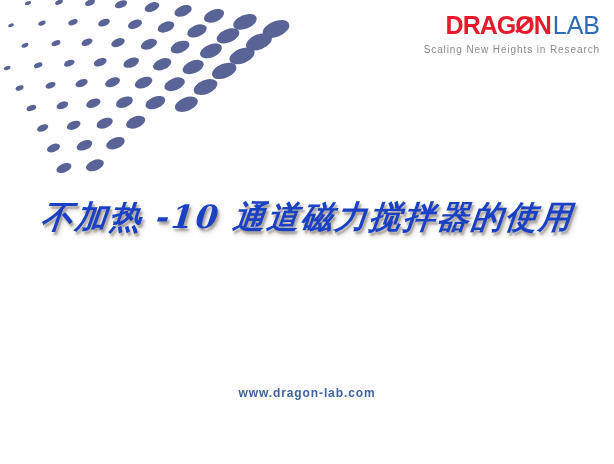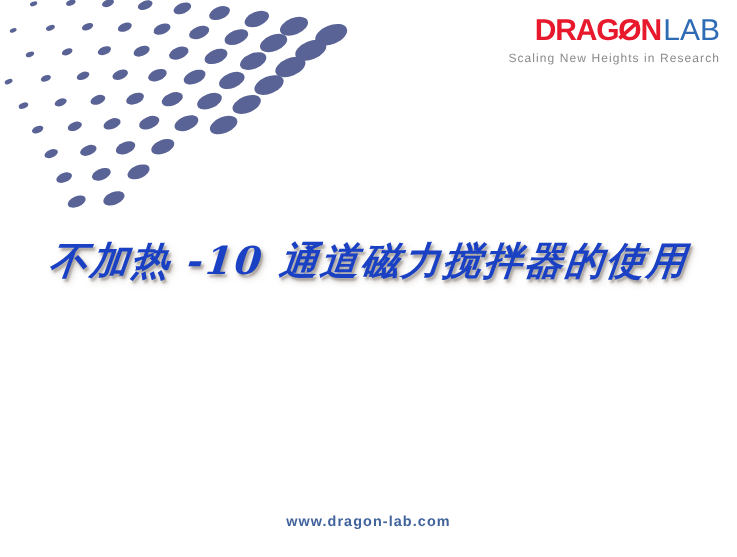--- a/index.html
+++ b/index.html
@@ -107,21 +107,21 @@
        2px 3px 2px rgba(120,110,100,0.55),
        3px 4px 5px rgba(140,130,120,0.35);
     transform: skewX(-6deg);
   }
 
   
   #footer-url {
     position: absolute;
     left: 0;
     right: 0;
-    top: 425px;
+    top: 383px;
     text-align: center;
   }
   .url-text {
     font-family: "Liberation Sans", sans-serif;
     font-size: 12px;
     font-weight: bold;
     color: #41639c;
     letter-spacing: 0.9px;
   }
 </style>

